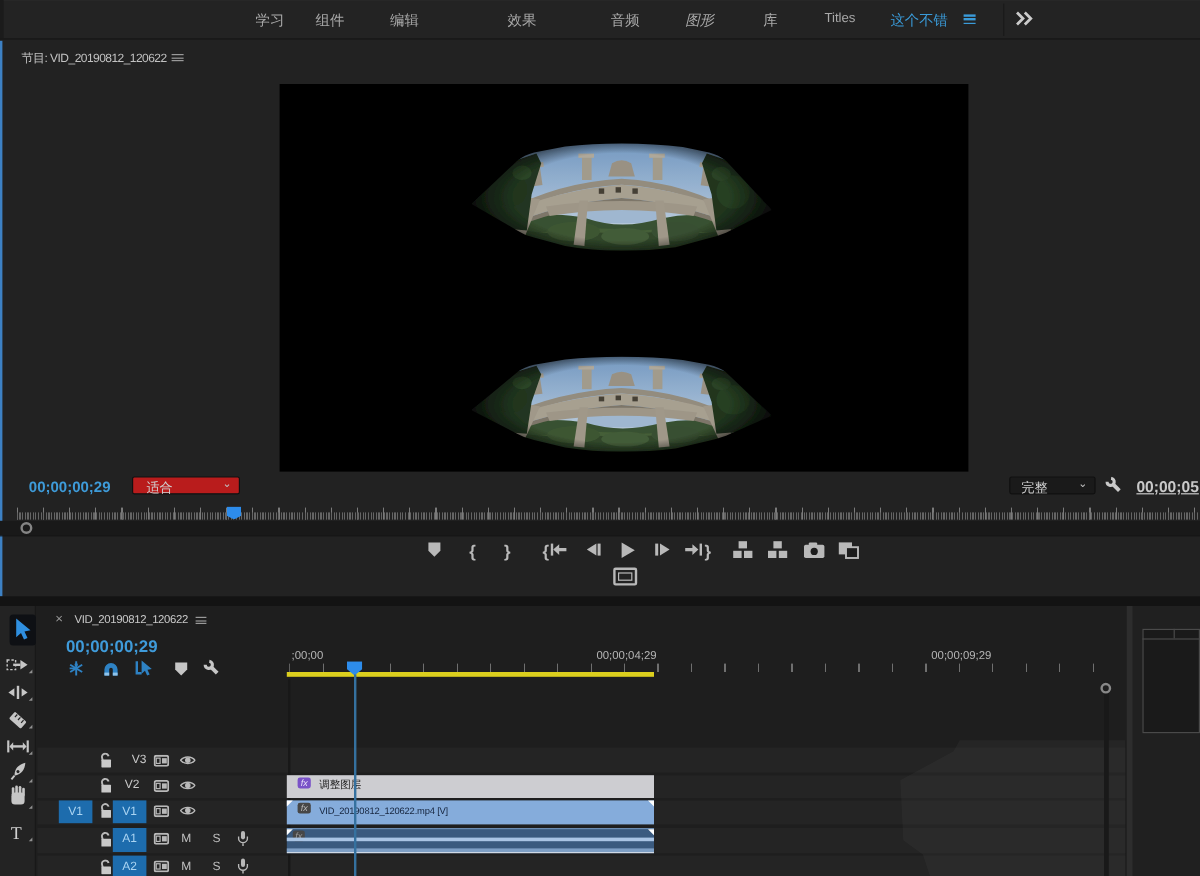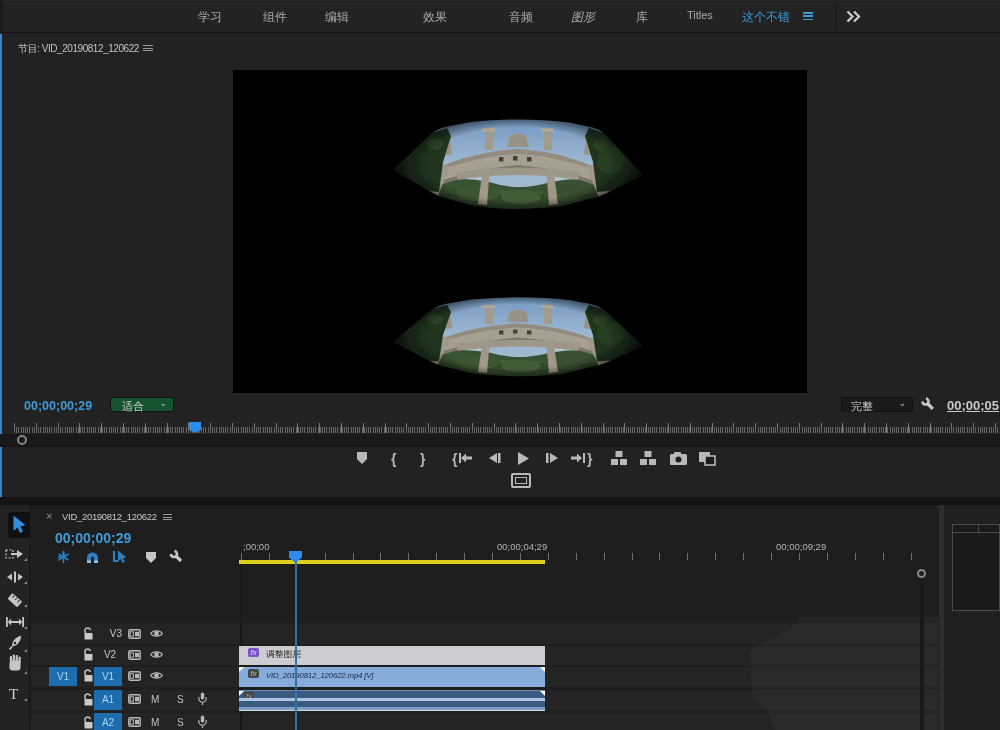--- a/index.html
+++ b/index.html
@@ -9,21 +9,21 @@
   #app { position:relative; width:1000px; height:730px; }
   .tab { position:absolute; top:9px; font-size:12px; color:#a9a9a9; }
 </style>
 </head>
 <body>
 <div id="app">
 
   <div class="abs" style="left:0;top:0;width:1000px;height:32px;background:#232323;border-top:1px solid #272727;"></div>
   <div class="abs" style="left:0;top:32px;width:1000px;height:2px;background:#161616;"></div>
   <div class="abs" style="left:0;top:0;width:3px;height:32px;background:#1b1b1b;"></div>
-  <div class="tab" style="left:198px;">学习</div>
+  <div class="tab" style="left:213px;">学习</div>
   <div class="tab" style="left:263px;">组件</div>
   <div class="tab" style="left:325px;">编辑</div>
   <div class="tab" style="left:387px;margin-top:28px;">颜色</div>
   <div class="tab" style="left:423px;">效果</div>
   <div class="tab" style="left:509px;">音频</div>
   <div class="tab" style="left:571px;font-style:italic;">图形</div>
   <div class="tab" style="left:636px;">库</div>
   <div class="tab" style="left:687px;font-size:11px;">Titles</div>
   <div class="tab" style="left:742px;color:#3a9bd9;">这个不错</div>
   <div class="abs" style="left:803px;top:12px;width:10px;height:8px;">
@@ -124,21 +124,21 @@
   </div>
   <div class="abs" style="left:393px;top:296px;width:250px;height:84px;">
   <svg width="250" height="84" viewBox="0 0 250 95" preserveAspectRatio="none">
     <g clip-path="url(#fshape)" filter="url(#soft)">
           <use href="#fcontent"></use>
         </g>
   </svg>
   </div>
 
   <div class="abs" style="left:24px;top:399px;font-size:12.5px;font-weight:bold;color:#3e9bd9;">00;00;00;29</div>
-  <div class="abs" style="left:110px;top:397px;width:64px;height:15px;background:#14532d;border:1px solid #101010;border-radius:2px;">
+  <div class="abs" style="left:110px;top:397px;width:90px;height:15px;background:#b91c1c;border:1px solid #101010;border-radius:2px;">
     <span style="position:absolute;left:11px;top:1px;font-size:11px;color:#d0d0d0;">适合</span>
     <span style="position:absolute;right:6px;top:0px;font-size:9px;color:#c0c0c0;">⌄</span>
   </div>
   <div class="abs" style="left:841px;top:397px;width:72px;height:15px;background:#1a1a1a;border:1px solid #101010;border-radius:2px;">
     <span style="position:absolute;left:9px;top:1px;font-size:11px;color:#d0d0d0;">完整</span>
     <span style="position:absolute;right:6px;top:0px;font-size:9px;color:#c0c0c0;">⌄</span>
   </div>
   <div class="abs" style="left:921px;top:397px;width:15px;height:15px;">
     <svg width="15" height="15" viewBox="0 0 15 15">
       <g stroke="#c9c9c9" fill="none">
@@ -374,21 +374,21 @@
       <line x1="4.5" y1="10.8" x2="4.5" y2="13" stroke="#b9b9b9" stroke-width="1.2"></line>
     </svg>
 
     <div class="abs" style="left:208px;top:79.5px;width:306px;height:19px;background:#cdcdd1;">
       <div class="abs" style="left:9px;top:2px;width:11px;height:9.5px;background:#7a52c8;border-radius:2px;color:#e8e2f8;font-size:7.5px;font-style:italic;text-align:center;line-height:9.5px;">fx</div>
       <div class="abs" style="left:27px;top:3.5px;font-size:8.8px;color:#1e1e1e;">调整图层</div>
     </div>
 
     <div class="abs" style="left:208px;top:100.5px;width:306px;height:20.5px;background:#85acdb;">
       <div class="abs" style="left:9px;top:2px;width:11px;height:9.5px;background:#474747;border-radius:2px;color:#b9b9b9;font-size:7.5px;font-style:italic;text-align:center;line-height:9.5px;">fx</div>
-      <div class="abs" style="left:27px;top:4.5px;font-size:7.8px;letter-spacing:-0.15px;color:#17263f;font-style:italic;">VID_20190812_120622.mp4 [V]</div>
+      <div class="abs" style="left:27px;top:4.5px;font-size:7.8px;letter-spacing:-0.15px;color:#17263f;">VID_20190812_120622.mp4 [V]</div>
       <div class="abs" style="left:0;top:0;width:0;height:0;border-top:5px solid #fff;border-right:5px solid transparent;"></div>
       <div class="abs" style="right:0;top:0;width:0;height:0;border-top:5px solid #fff;border-left:5px solid transparent;"></div>
     </div>
 
     <div class="abs" style="left:208px;top:123.5px;width:306px;height:21.5px;background:#3a5a7f;border-top:1px solid #6b8cb2;">
       <div class="abs" style="left:5px;top:1px;width:10px;height:9.5px;background:#474747;border-radius:2px;color:#9a9a9a;font-size:7.5px;font-style:italic;text-align:center;line-height:9.5px;">fx</div>
       <div class="abs" style="left:0;top:7px;width:306px;height:3.5px;background:#a9c4e4;"></div>
       <div class="abs" style="left:0;top:16px;width:306px;height:3px;background:#7e9fc5;"></div>
       <div class="abs" style="left:0;top:0;width:0;height:0;border-top:5px solid #fff;border-right:5px solid transparent;"></div>
       <div class="abs" style="right:0;top:0;width:0;height:0;border-top:5px solid #fff;border-left:5px solid transparent;"></div>

